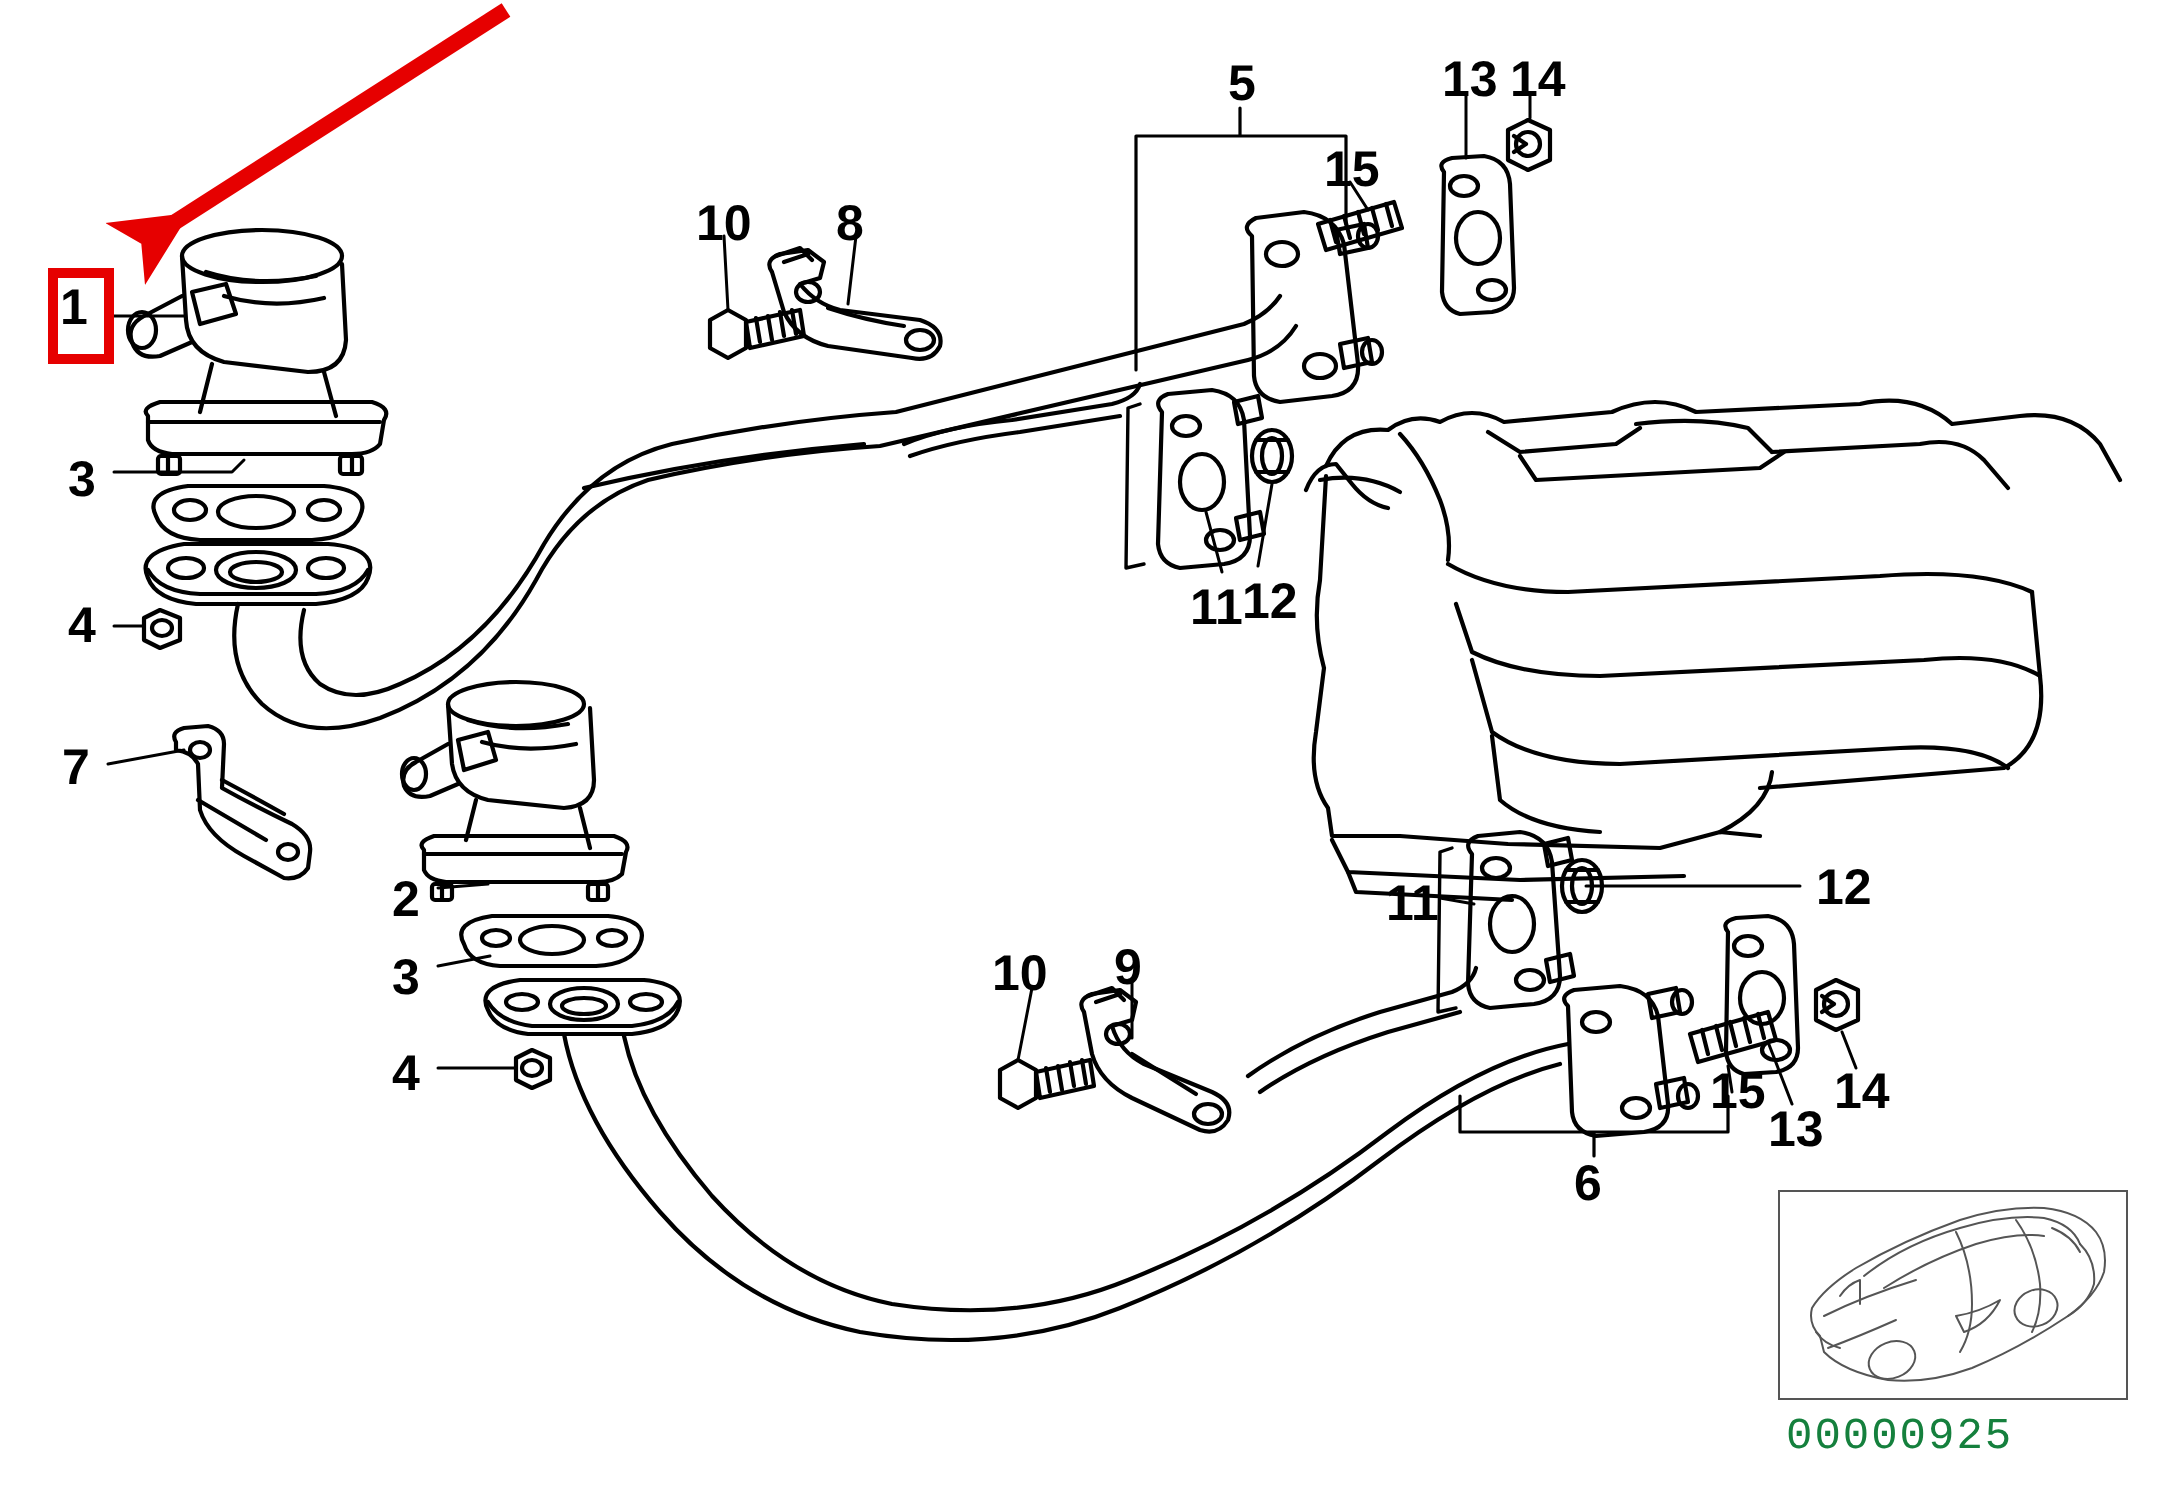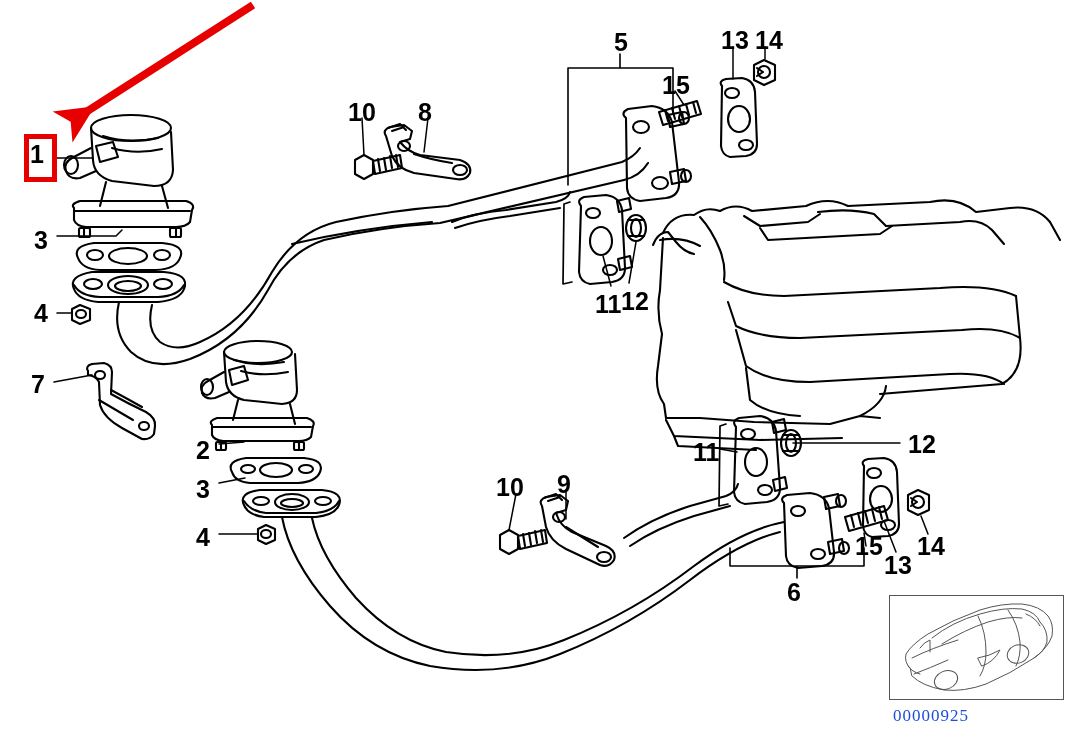--- a/index.html
+++ b/index.html
@@ -2,22 +2,22 @@
 <html><head>
 <meta charset="utf-8">
 <style>
   html,body{margin:0;padding:0;background:#ffffff;}
   body{font-family:"Liberation Sans",sans-serif;}
   #stage{position:relative;width:1081px;height:756px;background:#fff;overflow:hidden;}
   #stage svg.layer{position:absolute;left:0;top:0;width:1081px;height:756px;}
   .callout{position:absolute;font-family:"Liberation Sans",sans-serif;font-weight:bold;
            font-size:25px;color:#000;line-height:1;white-space:nowrap;}
   .hl-box{position:absolute;border:5px solid #e60000;box-sizing:border-box;}
-  .inset-label{position:absolute;font-family:Liberation Serif, serif;font-size:17px;
-               letter-spacing:1px;color:#1d4ed8;}
+  .inset-label{position:absolute;font-family:Liberation Mono, monospace;font-size:22px;
+               letter-spacing:1px;color:#15803d;}
   .inset-frame{position:absolute;border:1px solid #555;box-sizing:border-box;background:#fff;}
 </style>
 </head>
 <body>
 
 <div id="stage">
 
   <svg class="layer" viewBox="0 0 1081 756" xmlns="http://www.w3.org/2000/svg">
     <g fill="none" stroke="#000" stroke-width="2.1" stroke-linecap="round" stroke-linejoin="round">
 

